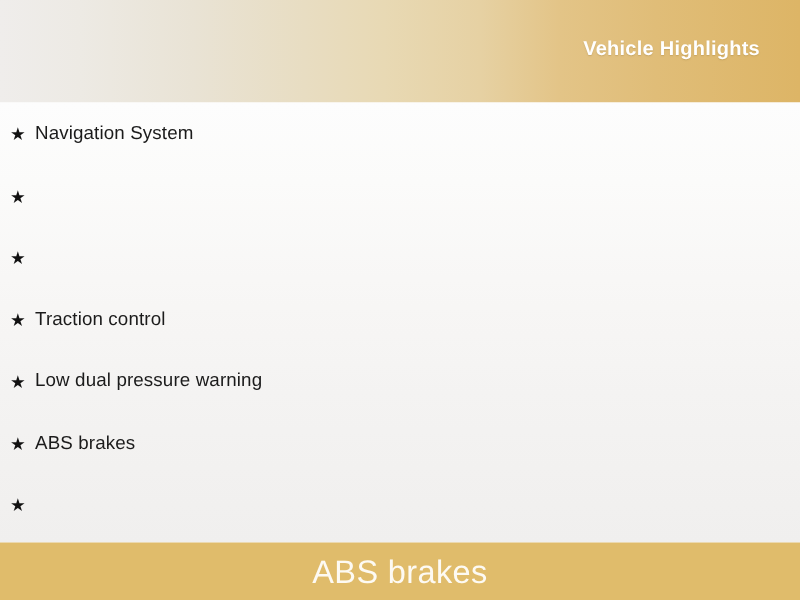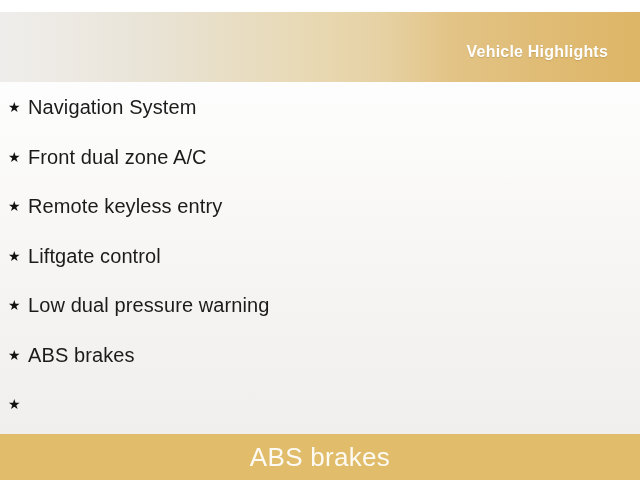--- a/index.html
+++ b/index.html
@@ -18,21 +18,21 @@
     width: 640px;
     height: 480px;
     overflow: hidden;
     background: #ffffff;
   }
 
   
   .header {
     position: absolute;
     left: 0;
-    top: 12px;
+    top: 0;
     width: 640px;
     height: 82px;
     background: linear-gradient(to right,
                 #efedeb 0%,
                 #edeae4 10%,
                 #e9e3d5 24%,
                 #e8ddc2 38%,
                 #e8d9b4 48%,
                 #e6d1a3 60%,
                 #e3c487 70%,
@@ -88,21 +88,21 @@
   .star-icon {
     display: inline-block;
     width: 20px;
     font-size: 14px;
     line-height: 1;
     color: #111111;
     text-align: left;
     flex: 0 0 20px;
   }
   .highlight-label {
-    font-size: 20px;
+    font-size: 15px;
     line-height: 20px;
     color: #1b1b1b;
     letter-spacing: 0.1px;
   }
 
   
   .footer-bar {
     position: absolute;
     left: 0;
     top: 434px;
@@ -133,29 +133,27 @@
   </div>
 
   <div class="body-area">
     <ul class="highlights-list" id="highlights-list">
         <li class="highlight-item" style="top: 14px;">
           <span class="star-icon">★</span>
           <span class="highlight-label">Navigation System</span>
         </li>
         <li class="highlight-item" style="top: 63.5px;">
           <span class="star-icon">★</span>
-          <span class="highlight-label">Front dual zone A/C</span>
         </li>
         <li class="highlight-item" style="top: 113px;">
           <span class="star-icon">★</span>
-          <span class="highlight-label">Remote keyless entry</span>
         </li>
         <li class="highlight-item" style="top: 162.5px;">
           <span class="star-icon">★</span>
-          <span class="highlight-label">Liftgate control</span>
+          <span class="highlight-label">Traction control</span>
         </li>
         <li class="highlight-item" style="top: 212px;">
           <span class="star-icon">★</span>
           <span class="highlight-label">Low dual pressure warning</span>
         </li>
         <li class="highlight-item" style="top: 261.5px;">
           <span class="star-icon">★</span>
           <span class="highlight-label">ABS brakes</span>
         </li>
         <li class="highlight-item" style="top: 311px;">

